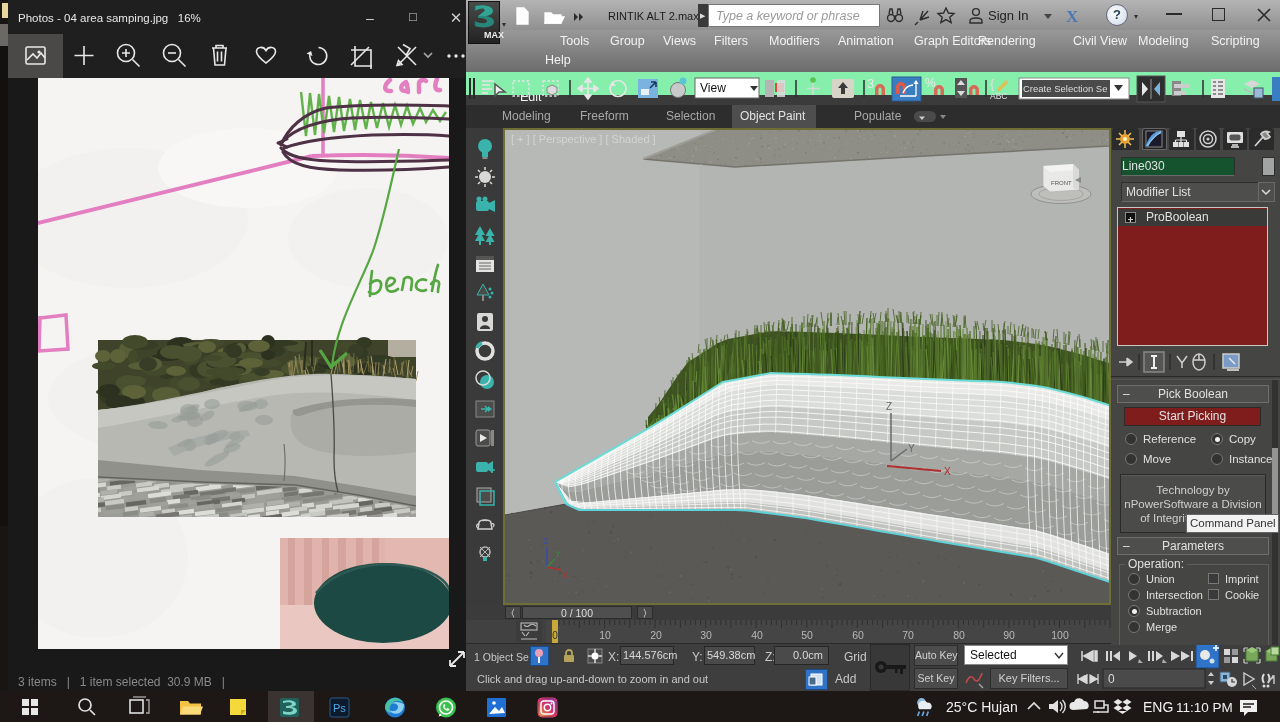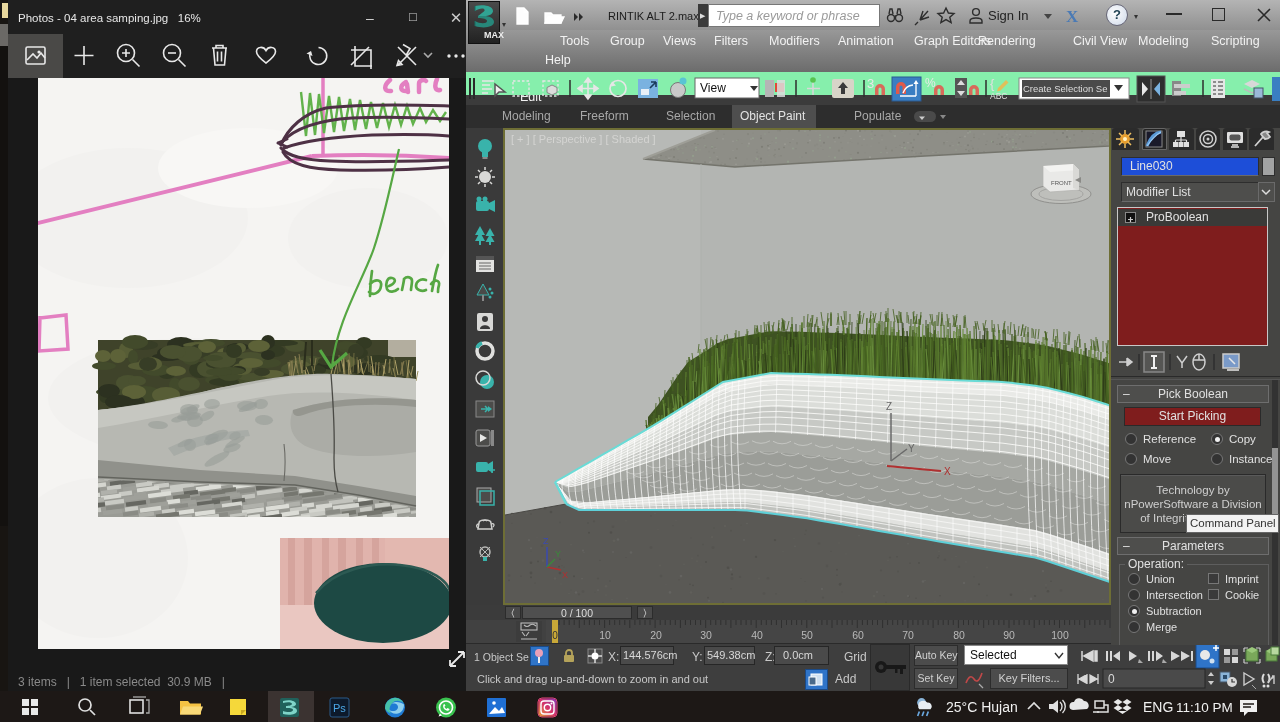--- a/index.html
+++ b/index.html
@@ -2758,21 +2758,21 @@
       <div class="abs" style="left:120px;top:3px;"><svg width="18" height="18">
             <rect x="2" y="2" width="14" height="14" fill="#4a4a4a" stroke="#888"></rect>
             <circle cx="9" cy="9" r="3.5" fill="#fff"></circle>
             <path d="M9,2 v4 M9,12 v4 M2,9 h4 M12,9 h4" stroke="#ddd" stroke-width="1.5"></path>
           </svg></div>
       <div class="abs" style="left:142px;top:6px;color:#c8c8c8;font-size:12px;">X:</div>
       <div class="abs" style="left:154px;top:2px;width:54px;height:19px;background:#4a4a4a;border:1px solid #262626;color:#d8d8d8;font-size:11px;line-height:17px;padding-left:2px;">144.576cm</div>
       <div class="abs" style="left:226px;top:6px;color:#c8c8c8;font-size:12px;">Y:</div>
       <div class="abs" style="left:238px;top:2px;width:51px;height:19px;background:#4a4a4a;border:1px solid #262626;color:#d8d8d8;font-size:11px;line-height:17px;padding-left:2px;">549.38cm</div>
       <div class="abs" style="left:299px;top:6px;color:#c8c8c8;font-size:12px;">Z:</div>
-      <div class="abs" style="left:308px;top:2px;width:55px;height:19px;background:#4a4a4a;border:1px solid #262626;color:#d8d8d8;font-size:11px;line-height:17px;padding-left:8px;">0.0cm</div>
+      <div class="abs" style="left:308px;top:2px;width:55px;height:19px;background:#4a4a4a;border:1px solid #262626;color:#d8d8d8;font-size:11px;line-height:17px;padding-left:18px;">0.0cm</div>
       <div class="abs" style="left:378px;top:6px;color:#c8c8c8;font-size:12px;">Grid</div>
     </div>
     <div id="promptrow" class="abs" style="left:0;top:669px;width:814px;height:22px;background:#3e3e3e;">
       <div class="abs" style="left:11px;top:4px;color:#c8c8c8;font-size:11px;white-space:nowrap;">Click and drag up-and-down to zoom in and out</div>
       <div class="abs" style="left:339px;top:0px;width:23px;height:21px;background:#2f74c8;border:1px solid #1a4a88;"><svg width="21" height="19">
             <rect x="5" y="4" width="11" height="11" fill="#cfe0f0" stroke="#fff"></rect>
             <rect x="3" y="7" width="7" height="8" fill="#4a6a8a" stroke="#fff"></rect>
           </svg></div>
       <div class="abs" style="left:369px;top:3px;color:#c8c8c8;font-size:12px;">Add</div>
     </div>
@@ -2891,21 +2891,21 @@
         <g transform="translate(124,11)">
             <rect x="-8" y="-7" width="16" height="11" rx="1" fill="#e0e0e0"></rect>
             <rect x="-5.5" y="-4.5" width="11" height="6" rx="2" fill="#555"></rect>
             <path d="M-3,6 h6 M-4,8 h8" stroke="#e0e0e0" stroke-width="1.5"></path>
           </g>
         <g transform="translate(150,11)">
             <path d="M-6,7 L2,-2 M2,-2 l-2,-3 a6,5 0 0 1 8,-2 l-2,1 3,4 a6,5 0 0 1 -5,2 z" stroke="#d0d0d0" stroke-width="1.8" fill="#888"></path>
           </g>
       </svg>
 
-      <div class="abs" style="left:10px;top:29px;width:138px;height:19px;background:#1d4ed8;border:1px solid #2e2e2e;border-bottom-color:#6a6a6a;line-height:17px;padding-left:8px;">Line030</div>
+      <div class="abs" style="left:10px;top:29px;width:114px;height:19px;background:#14532d;border:1px solid #2e2e2e;border-bottom-color:#6a6a6a;line-height:17px;padding-left:0;">Line030</div>
       <div class="abs" style="left:151px;top:29px;width:13px;height:19px;background:#a2a3a3;border:1px solid #2e2e2e;"></div>
 
       <div class="abs" style="left:10px;top:54px;width:138px;height:20px;background:#4e4e4c;border:1px solid #2e2e2e;border-bottom-color:#6a6a6a;line-height:18px;padding-left:4px;">Modifier List</div>
       <div class="abs" style="left:147px;top:54px;width:17px;height:20px;background:#4e4e4c;border:1px solid #6a6a6a;"><svg width="15" height="18">
             <path d="M3,7 l4,4 4,-4" stroke="#ddd" stroke-width="1.5" fill="none"></path>
           </svg></div>
 
       <div class="abs" style="left:6px;top:79px;width:151px;height:139px;background:#7f1d1d;border:1px solid #c8c8c8;">
         <div class="abs" style="left:0;top:1px;width:149px;height:17px;background:#3a3a38;"></div>
         <div class="abs" style="left:7px;top:4px;width:11px;height:11px;background:#111;border:1px solid #888;"><svg width="9" height="9">

